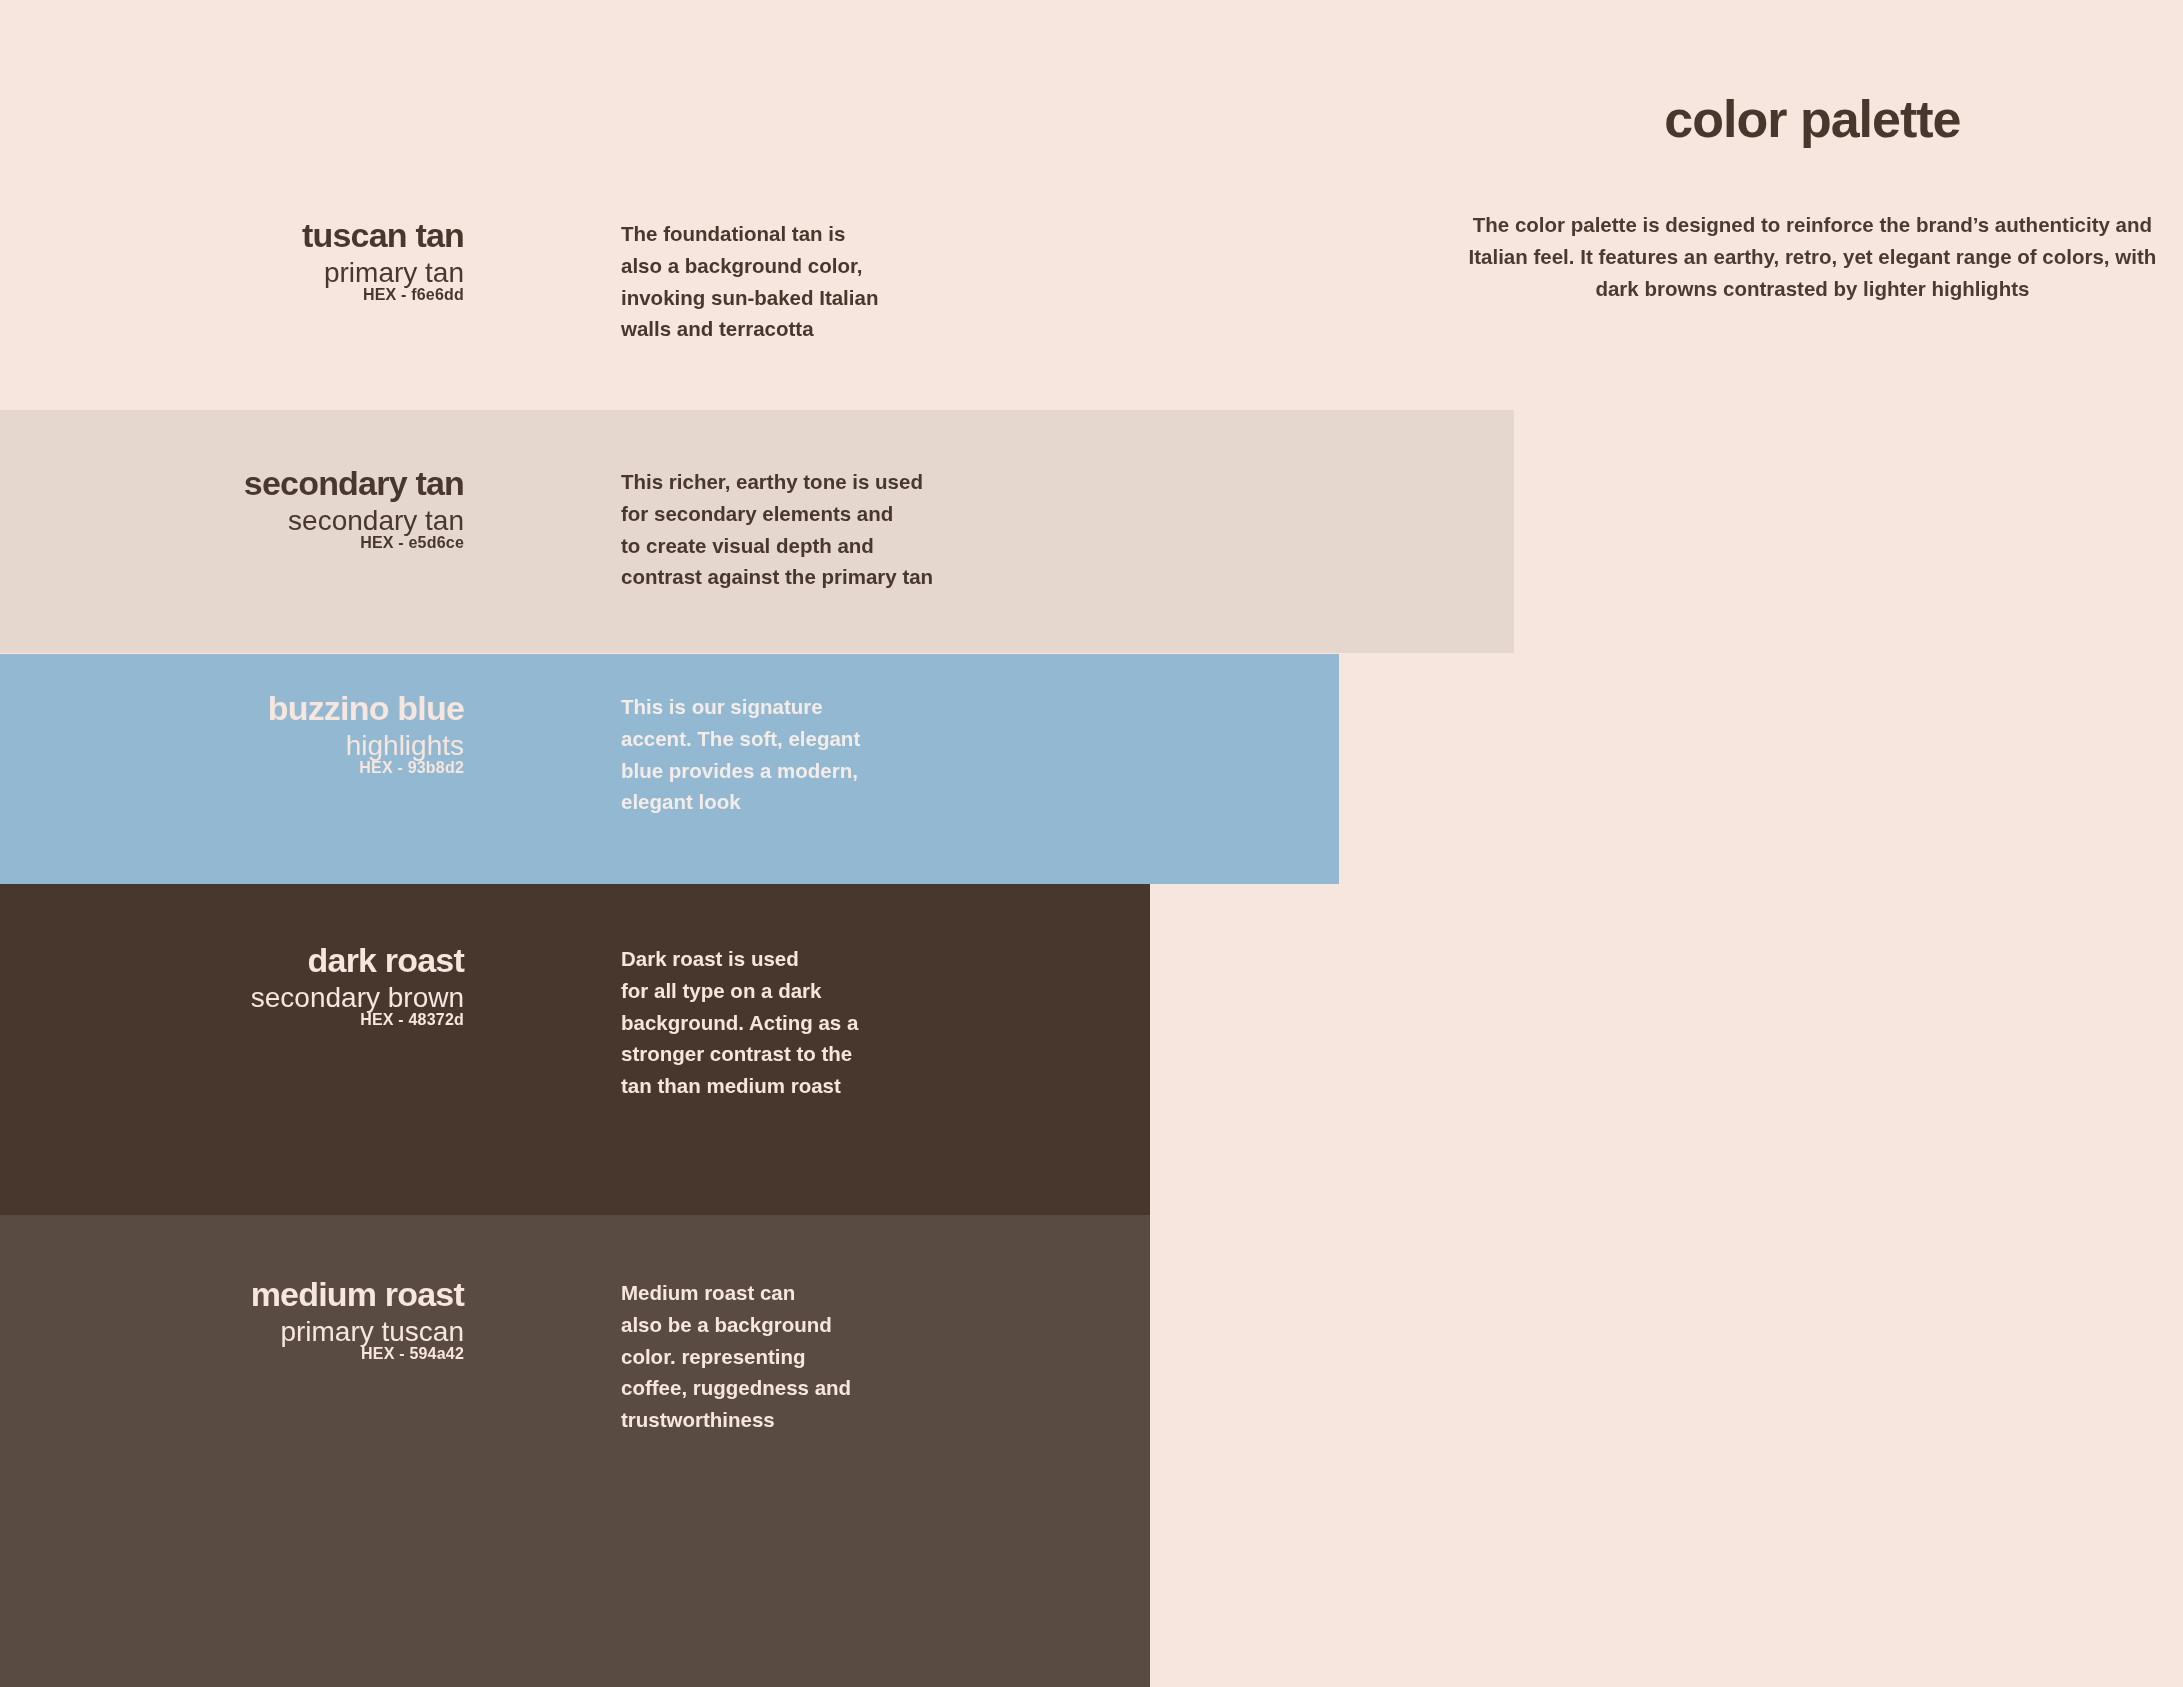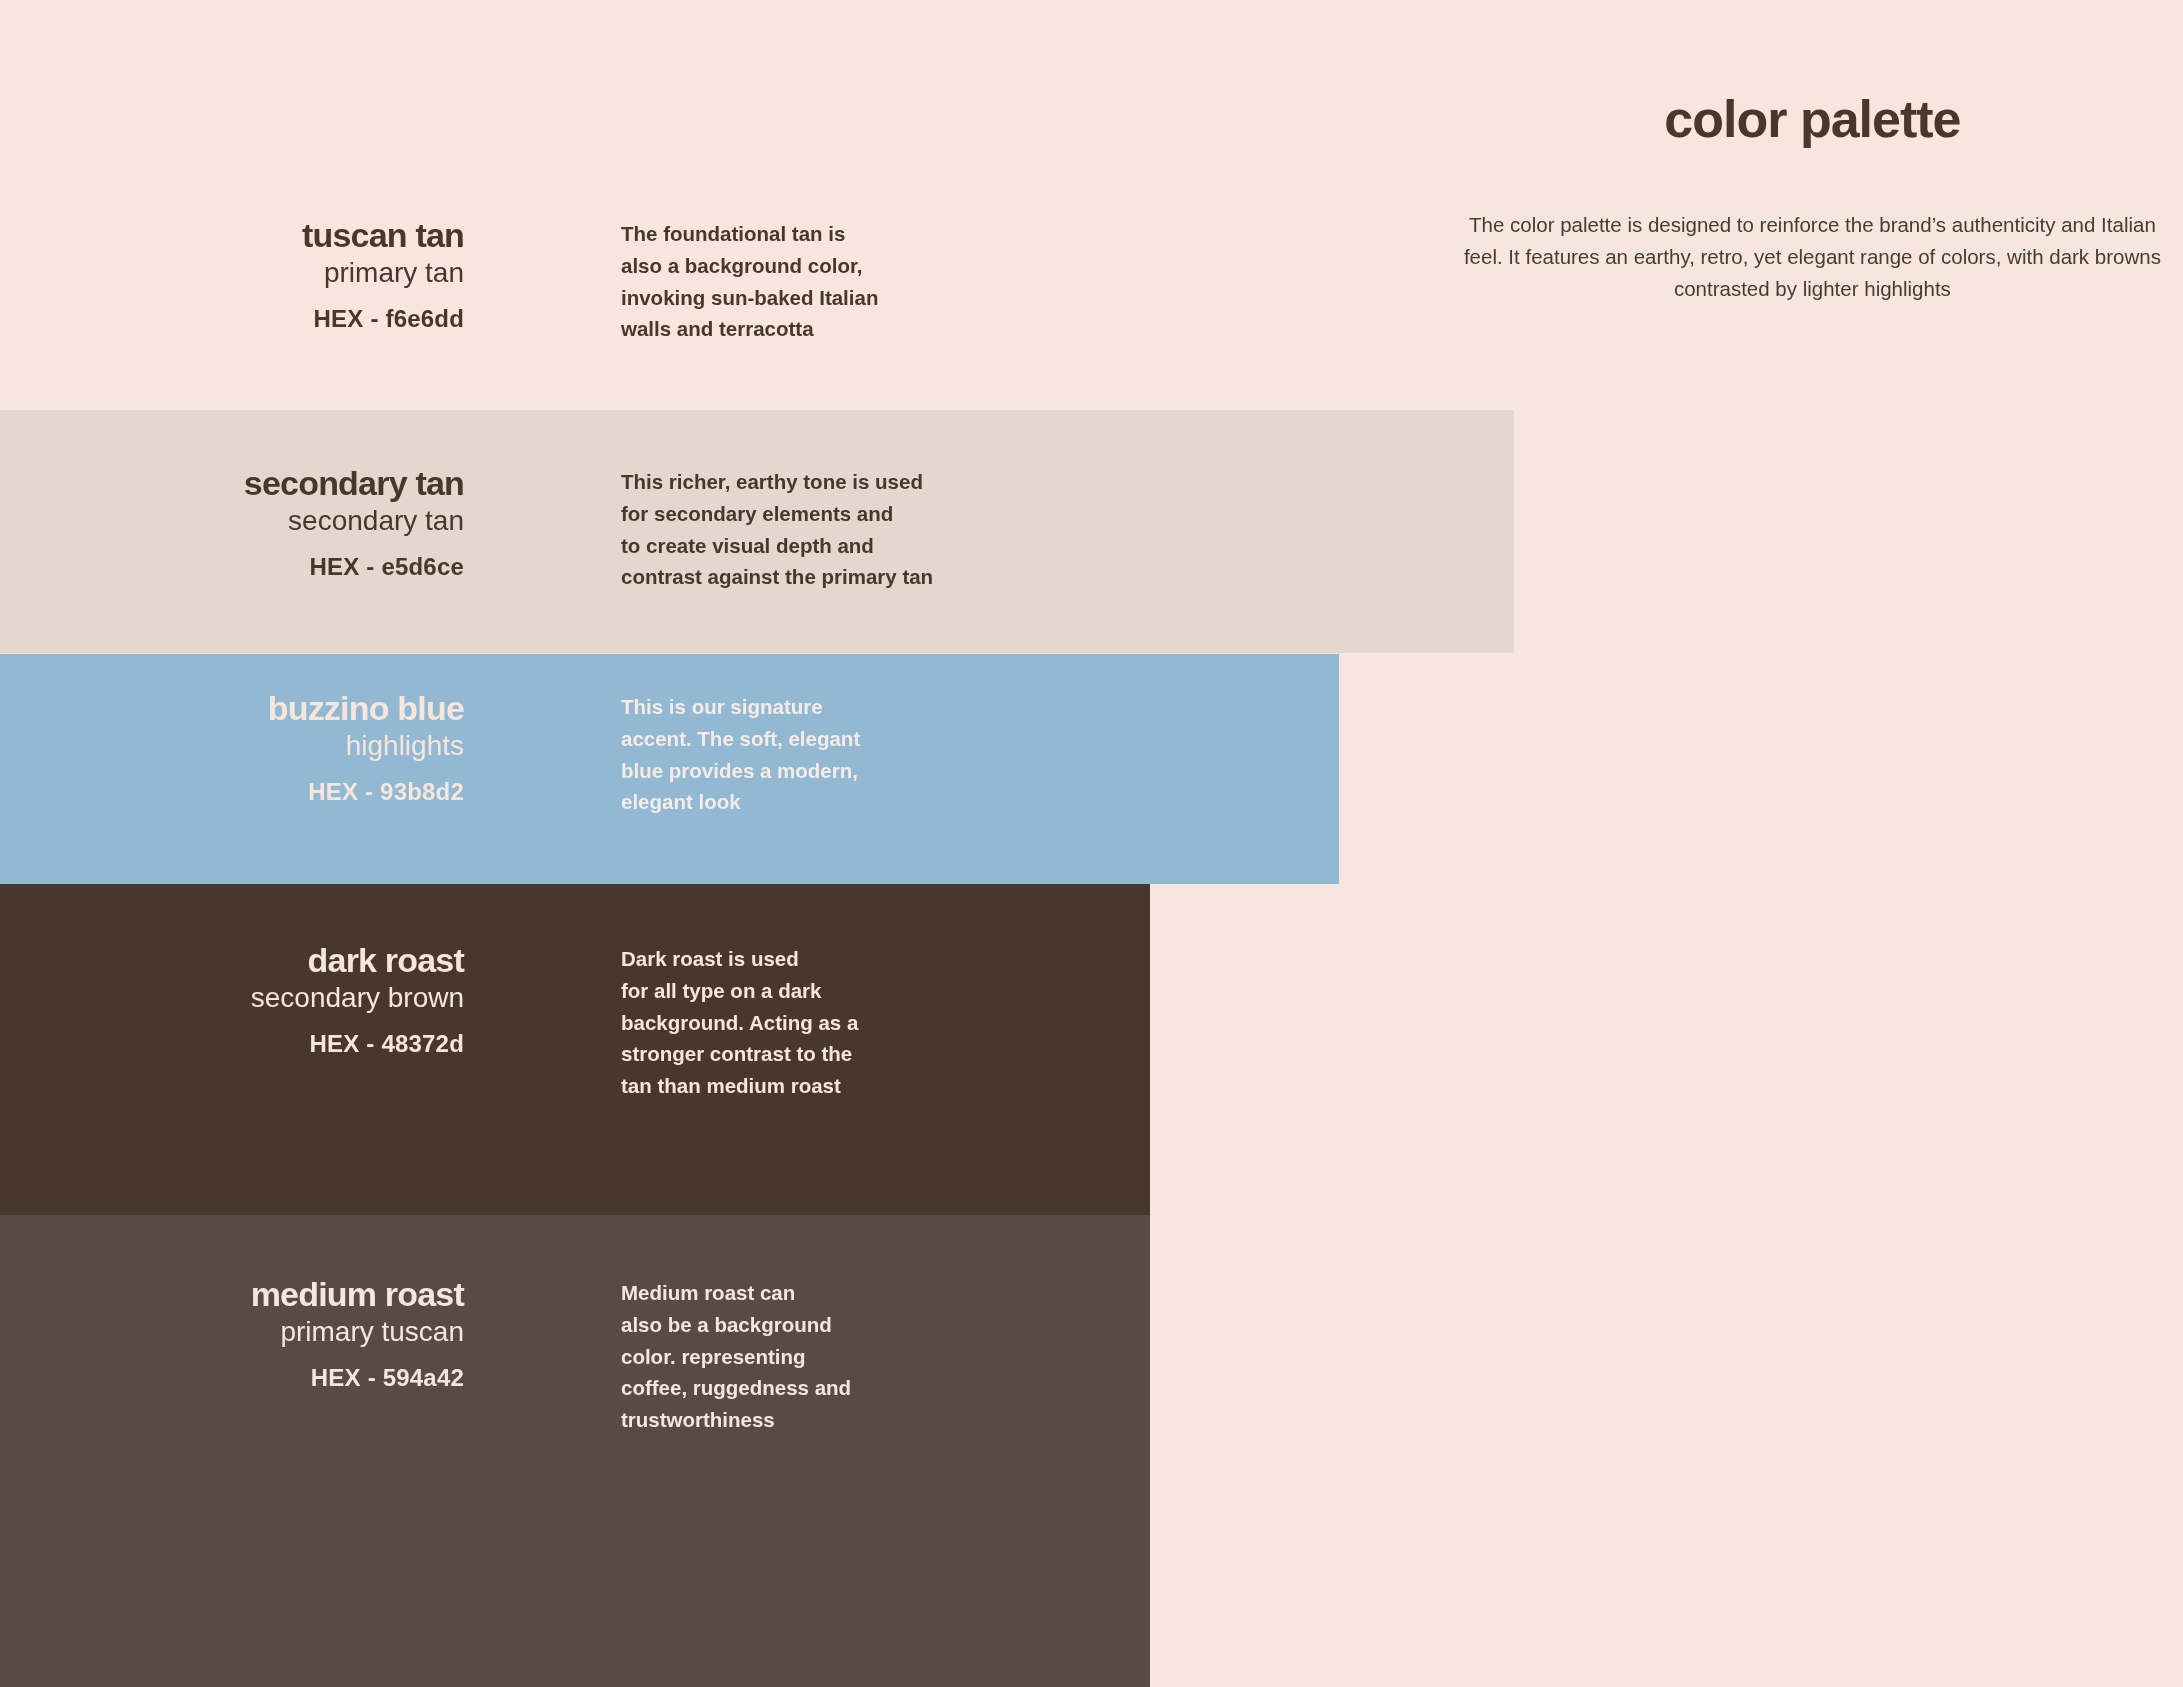--- a/index.html
+++ b/index.html
@@ -36,21 +36,21 @@
     font-weight:700;
     letter-spacing:-1px;
     color:#48372d;
     line-height:1.0;
   }
   #header-desc {
     margin-top:64px;
     font-size:20.5px;
     line-height:1.56;
     color:#4a3b31;
-    font-weight:400;
+    font-weight:700;
   }
 
   
   .row { position:absolute; left:0; width:1150px; }
 
   .name-col {
     position:absolute;
     left:0;
     width:464px;
     text-align:right;
@@ -62,22 +62,21 @@
     line-height:1.0;
   }
   .sw-role {
     margin-top:7px;
     font-size:28px;
     font-weight:300;
     letter-spacing:0px;
     line-height:1.0;
   }
   .sw-hex {
-    margin-top:20px;
-    font-size:24px;
+    font-size:16px;
     font-weight:700;
     letter-spacing:0.2px;
     line-height:1.0;
   }
 
   .desc-col {
     position:absolute;
     left:621px;
     width:410px;
     text-align:left;

